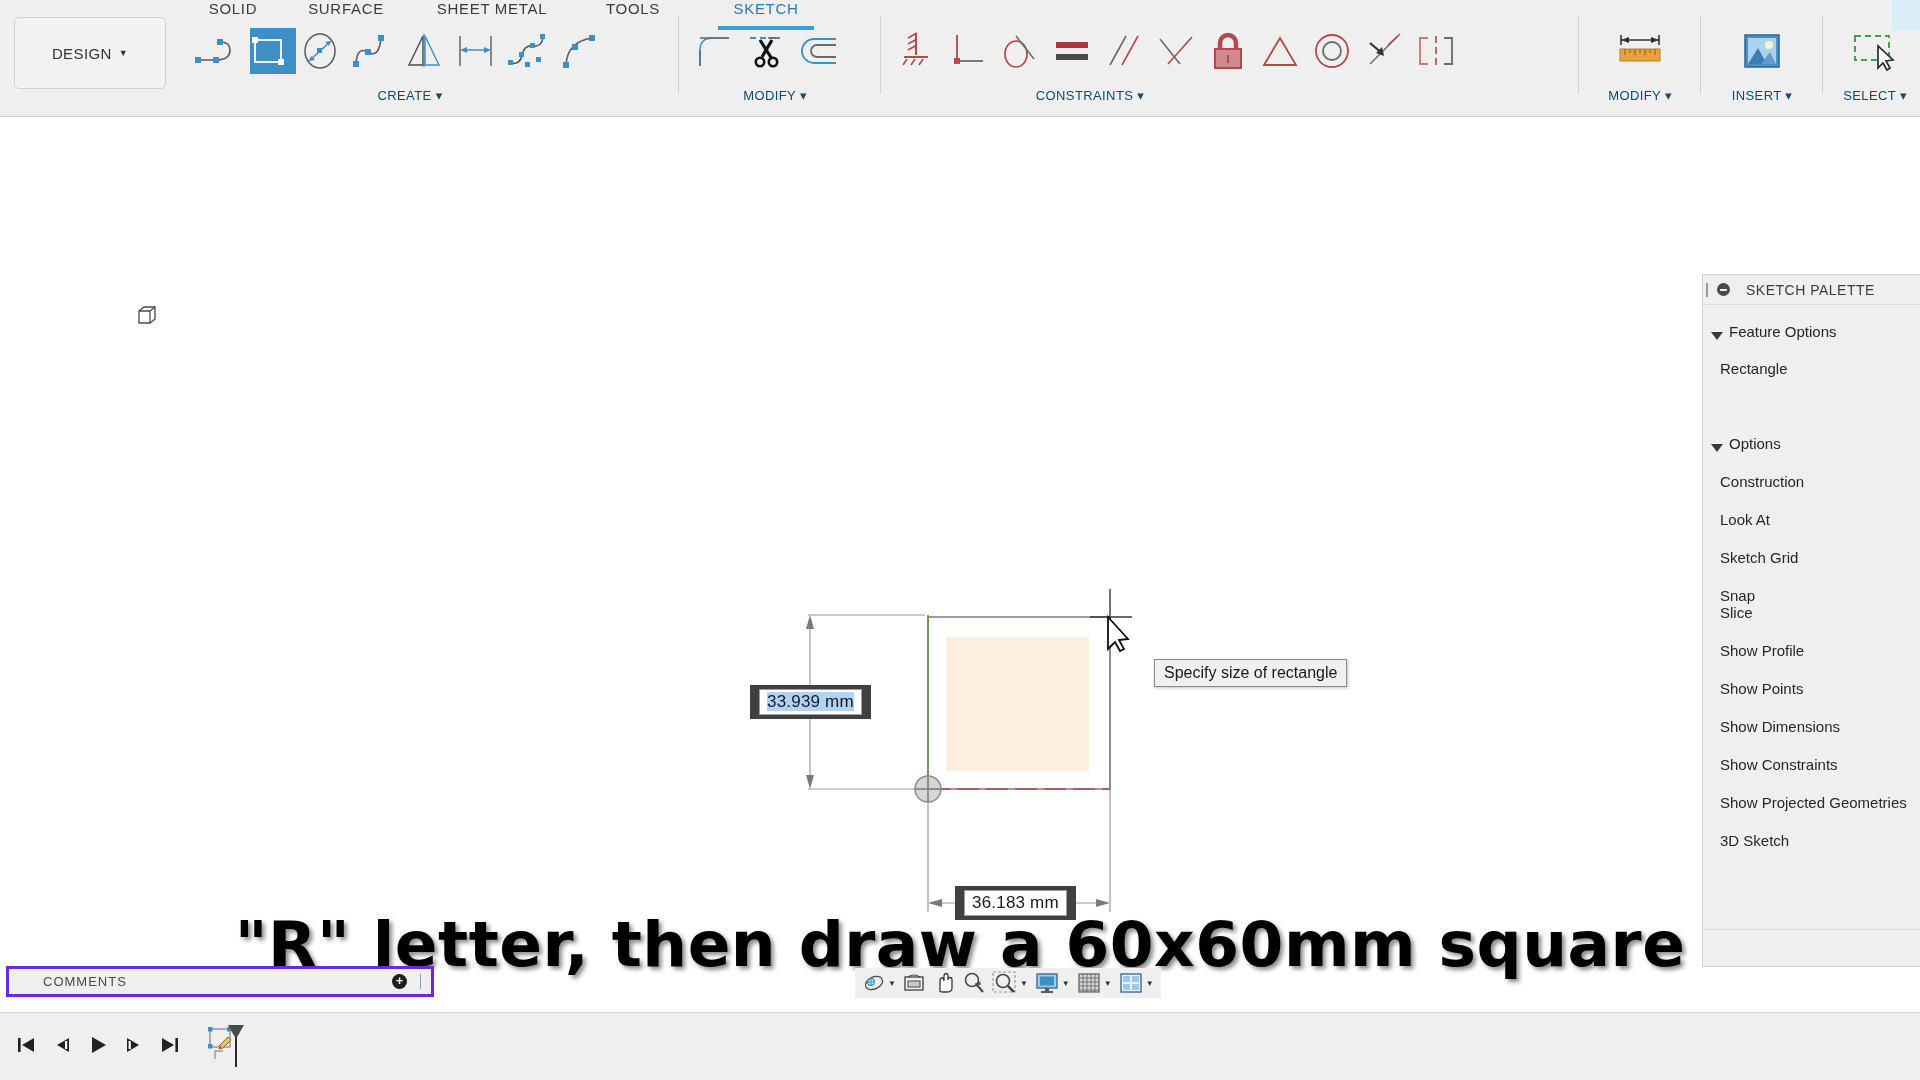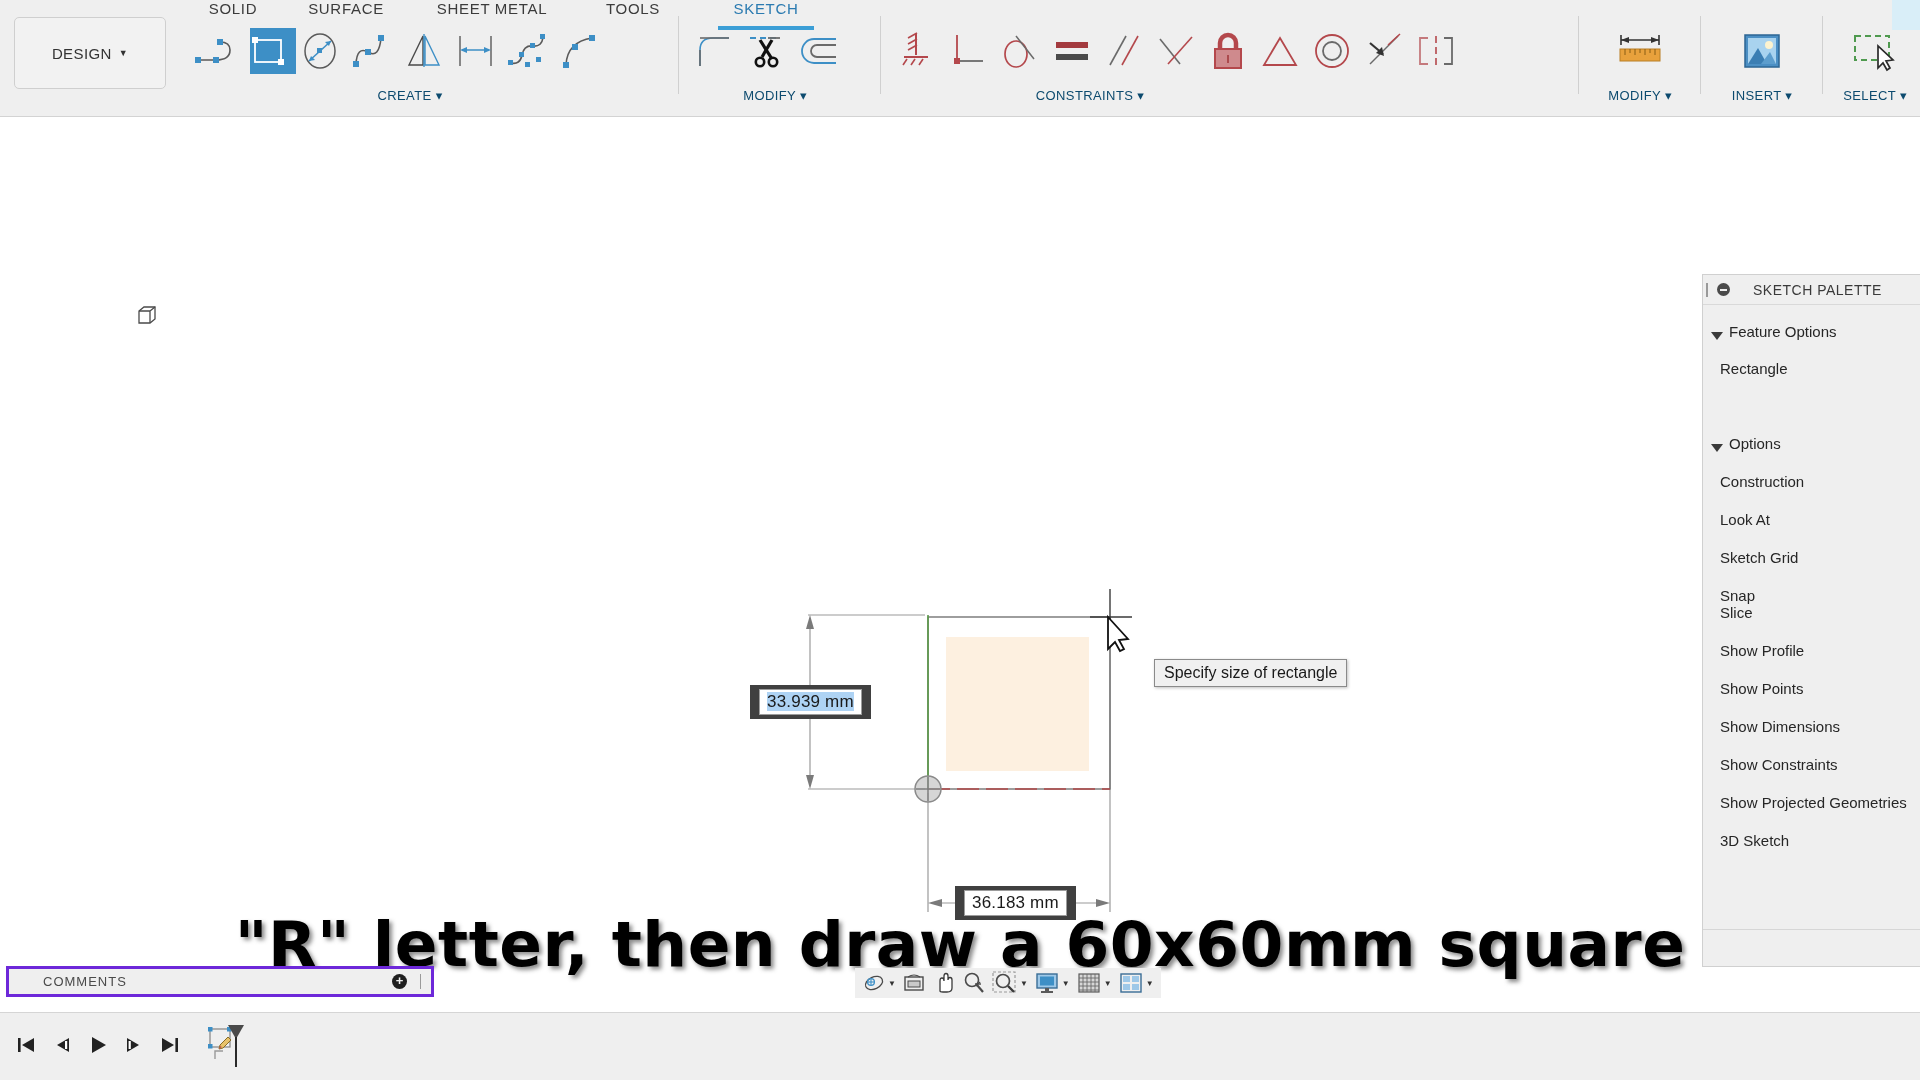--- a/index.html
+++ b/index.html
@@ -152,21 +152,21 @@
   }
   #palette-head {
     position:relative; height:30px; border-bottom:1px solid #d9d9d9;
     display:flex; align-items:center; background:#efefef;
   }
   #palette-head .pgrip { position:absolute; left:3px; width:2px; height:14px;
     border-left:1px solid #9a9a9a; border-right:1px solid #9a9a9a; }
   #palette-head .pmin { margin-left:14px; width:13px;height:13px;border-radius:50%;
     background:#4a4a4a; display:flex; align-items:center; justify-content:center; }
   #palette-head .pmin::after{content:"";width:7px;height:2px;background:#efefef;}
-  #palette-head .ptitle { margin-left:23px; font-size:14px; color:#3a3a3a; letter-spacing:.5px; }
+  #palette-head .ptitle { margin-left:16px; font-size:14px; color:#3a3a3a; letter-spacing:.5px; }
 
   .psection { margin-top:14px; display:flex; align-items:flex-end; padding-left:8px; }
   .psection .pcaret { width:0;height:0;border-left:6px solid transparent;
     border-right:6px solid transparent; border-top:8px solid #3a3a3a; margin-right:6px; }
   .psection .pstext { font-size:15px; color:#262626; }
   .pitem { font-size:15px; color:#262626; padding-left:17px; }
   #palette .divider-bottom { position:absolute; left:0; right:0; bottom:36px; height:1px; background:#d6d6d6; }
 </style>
 </head>
 <body>

